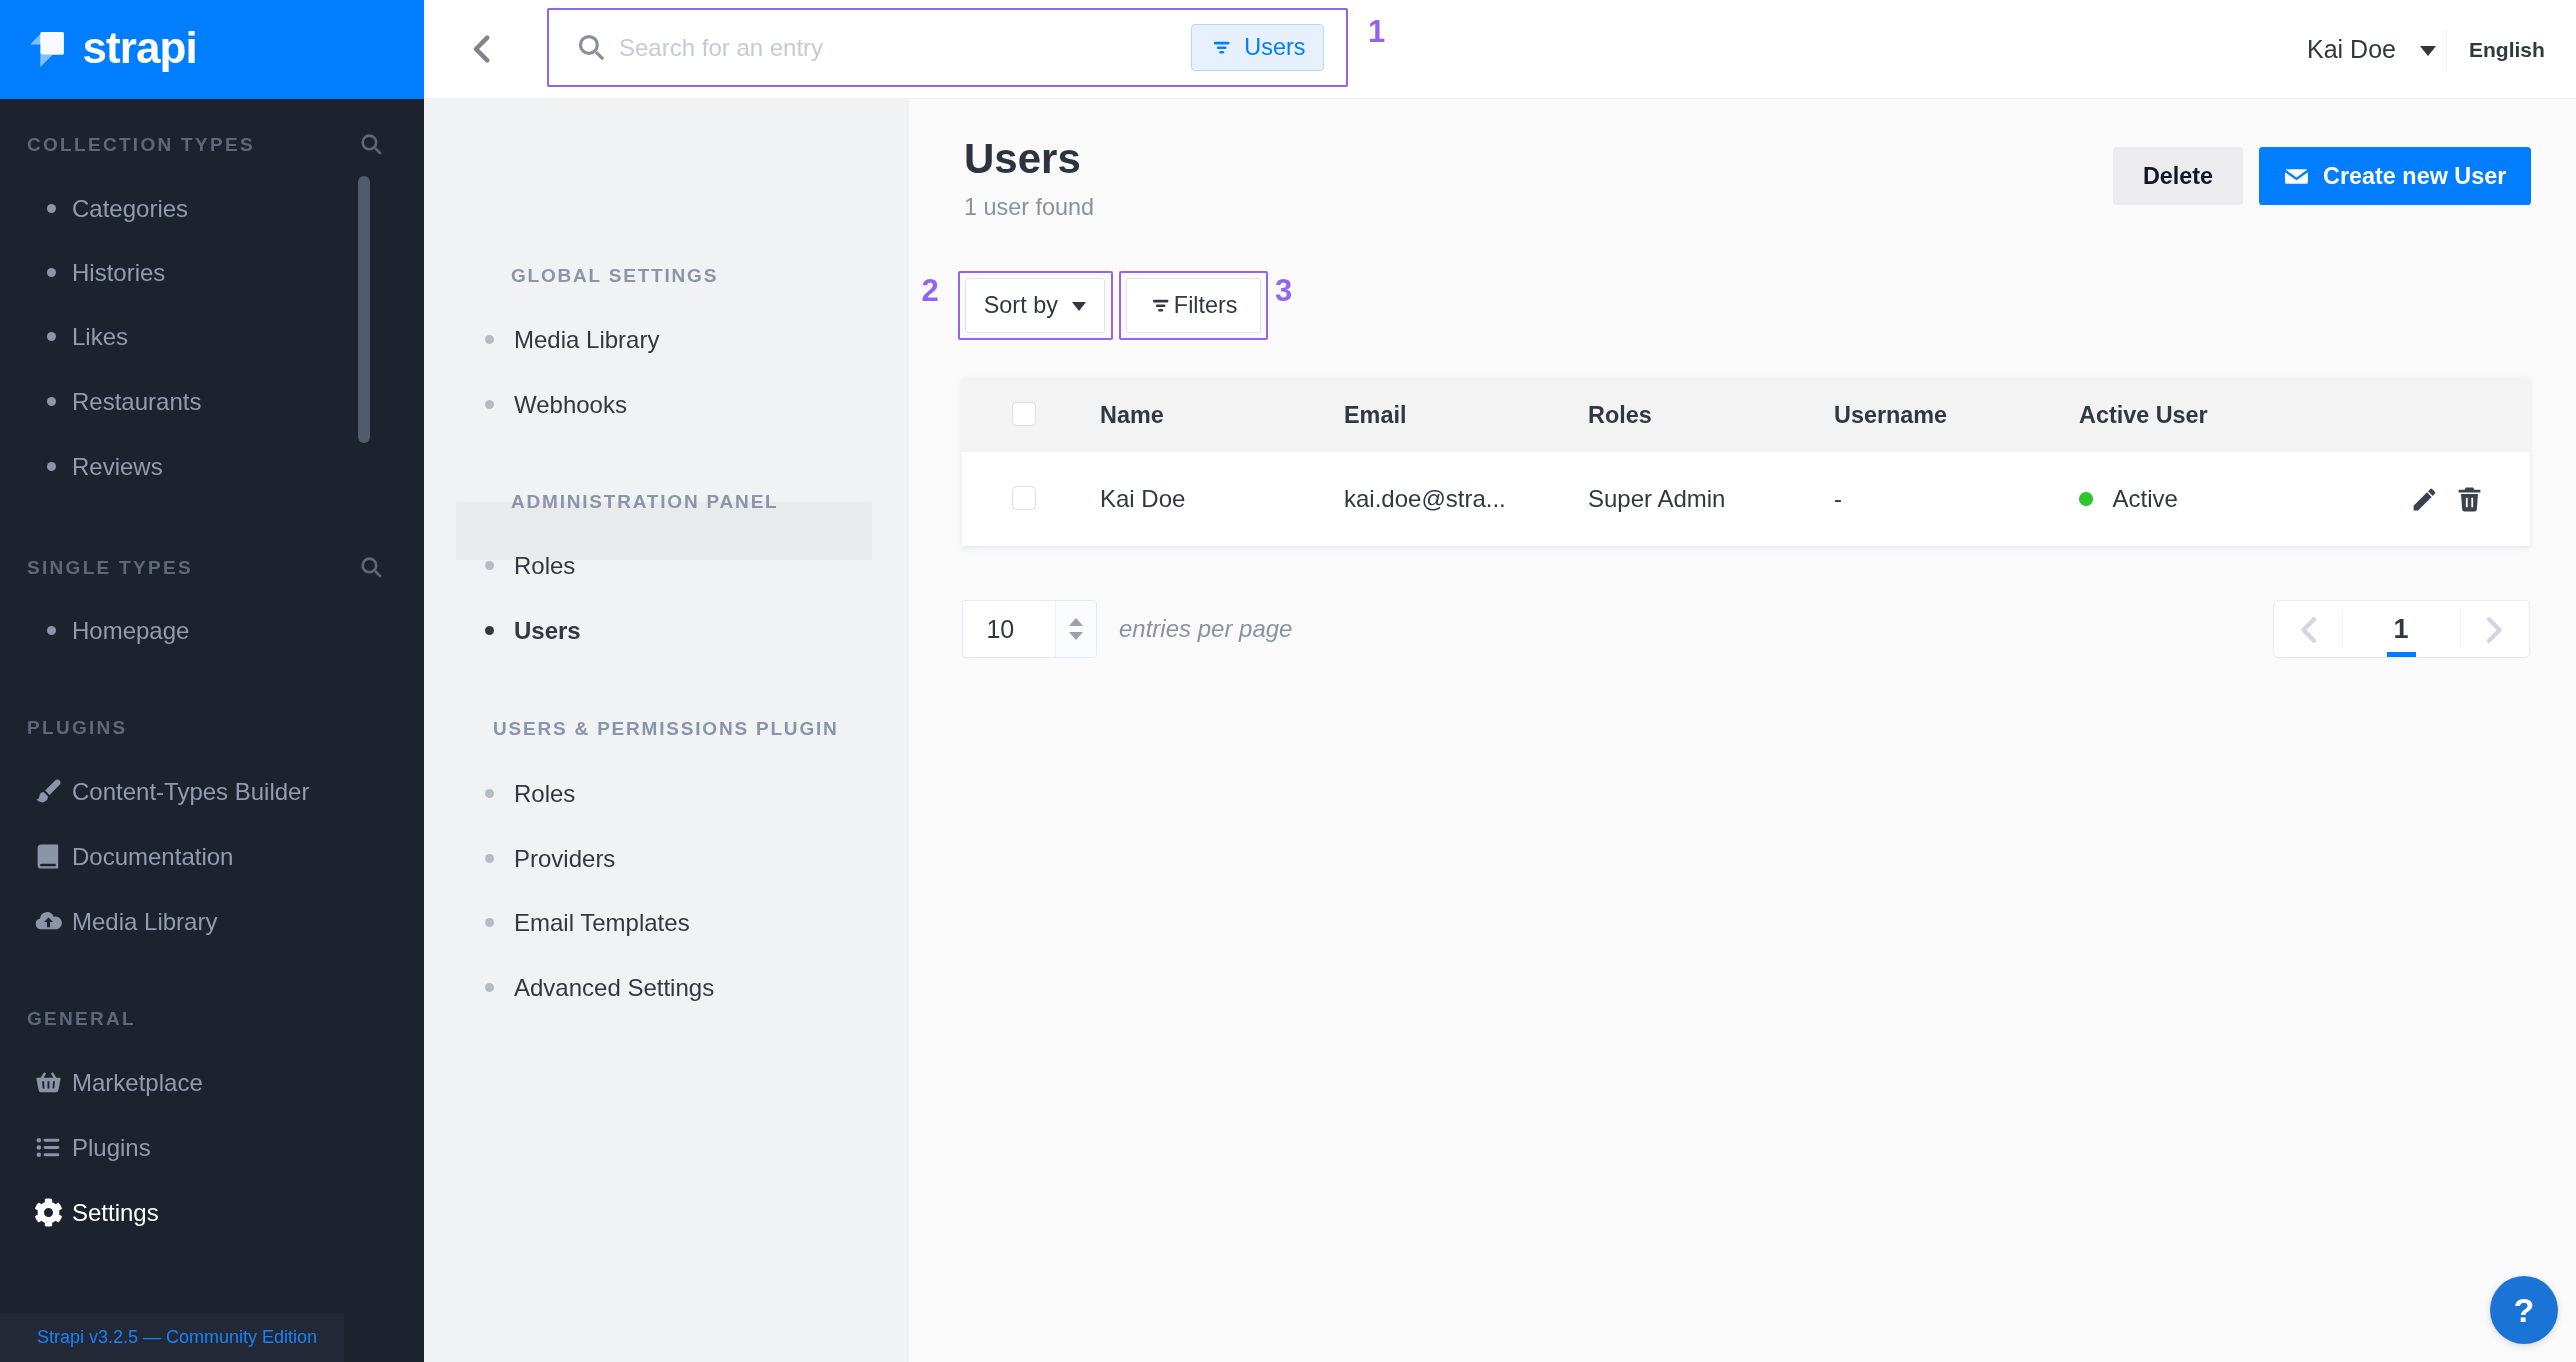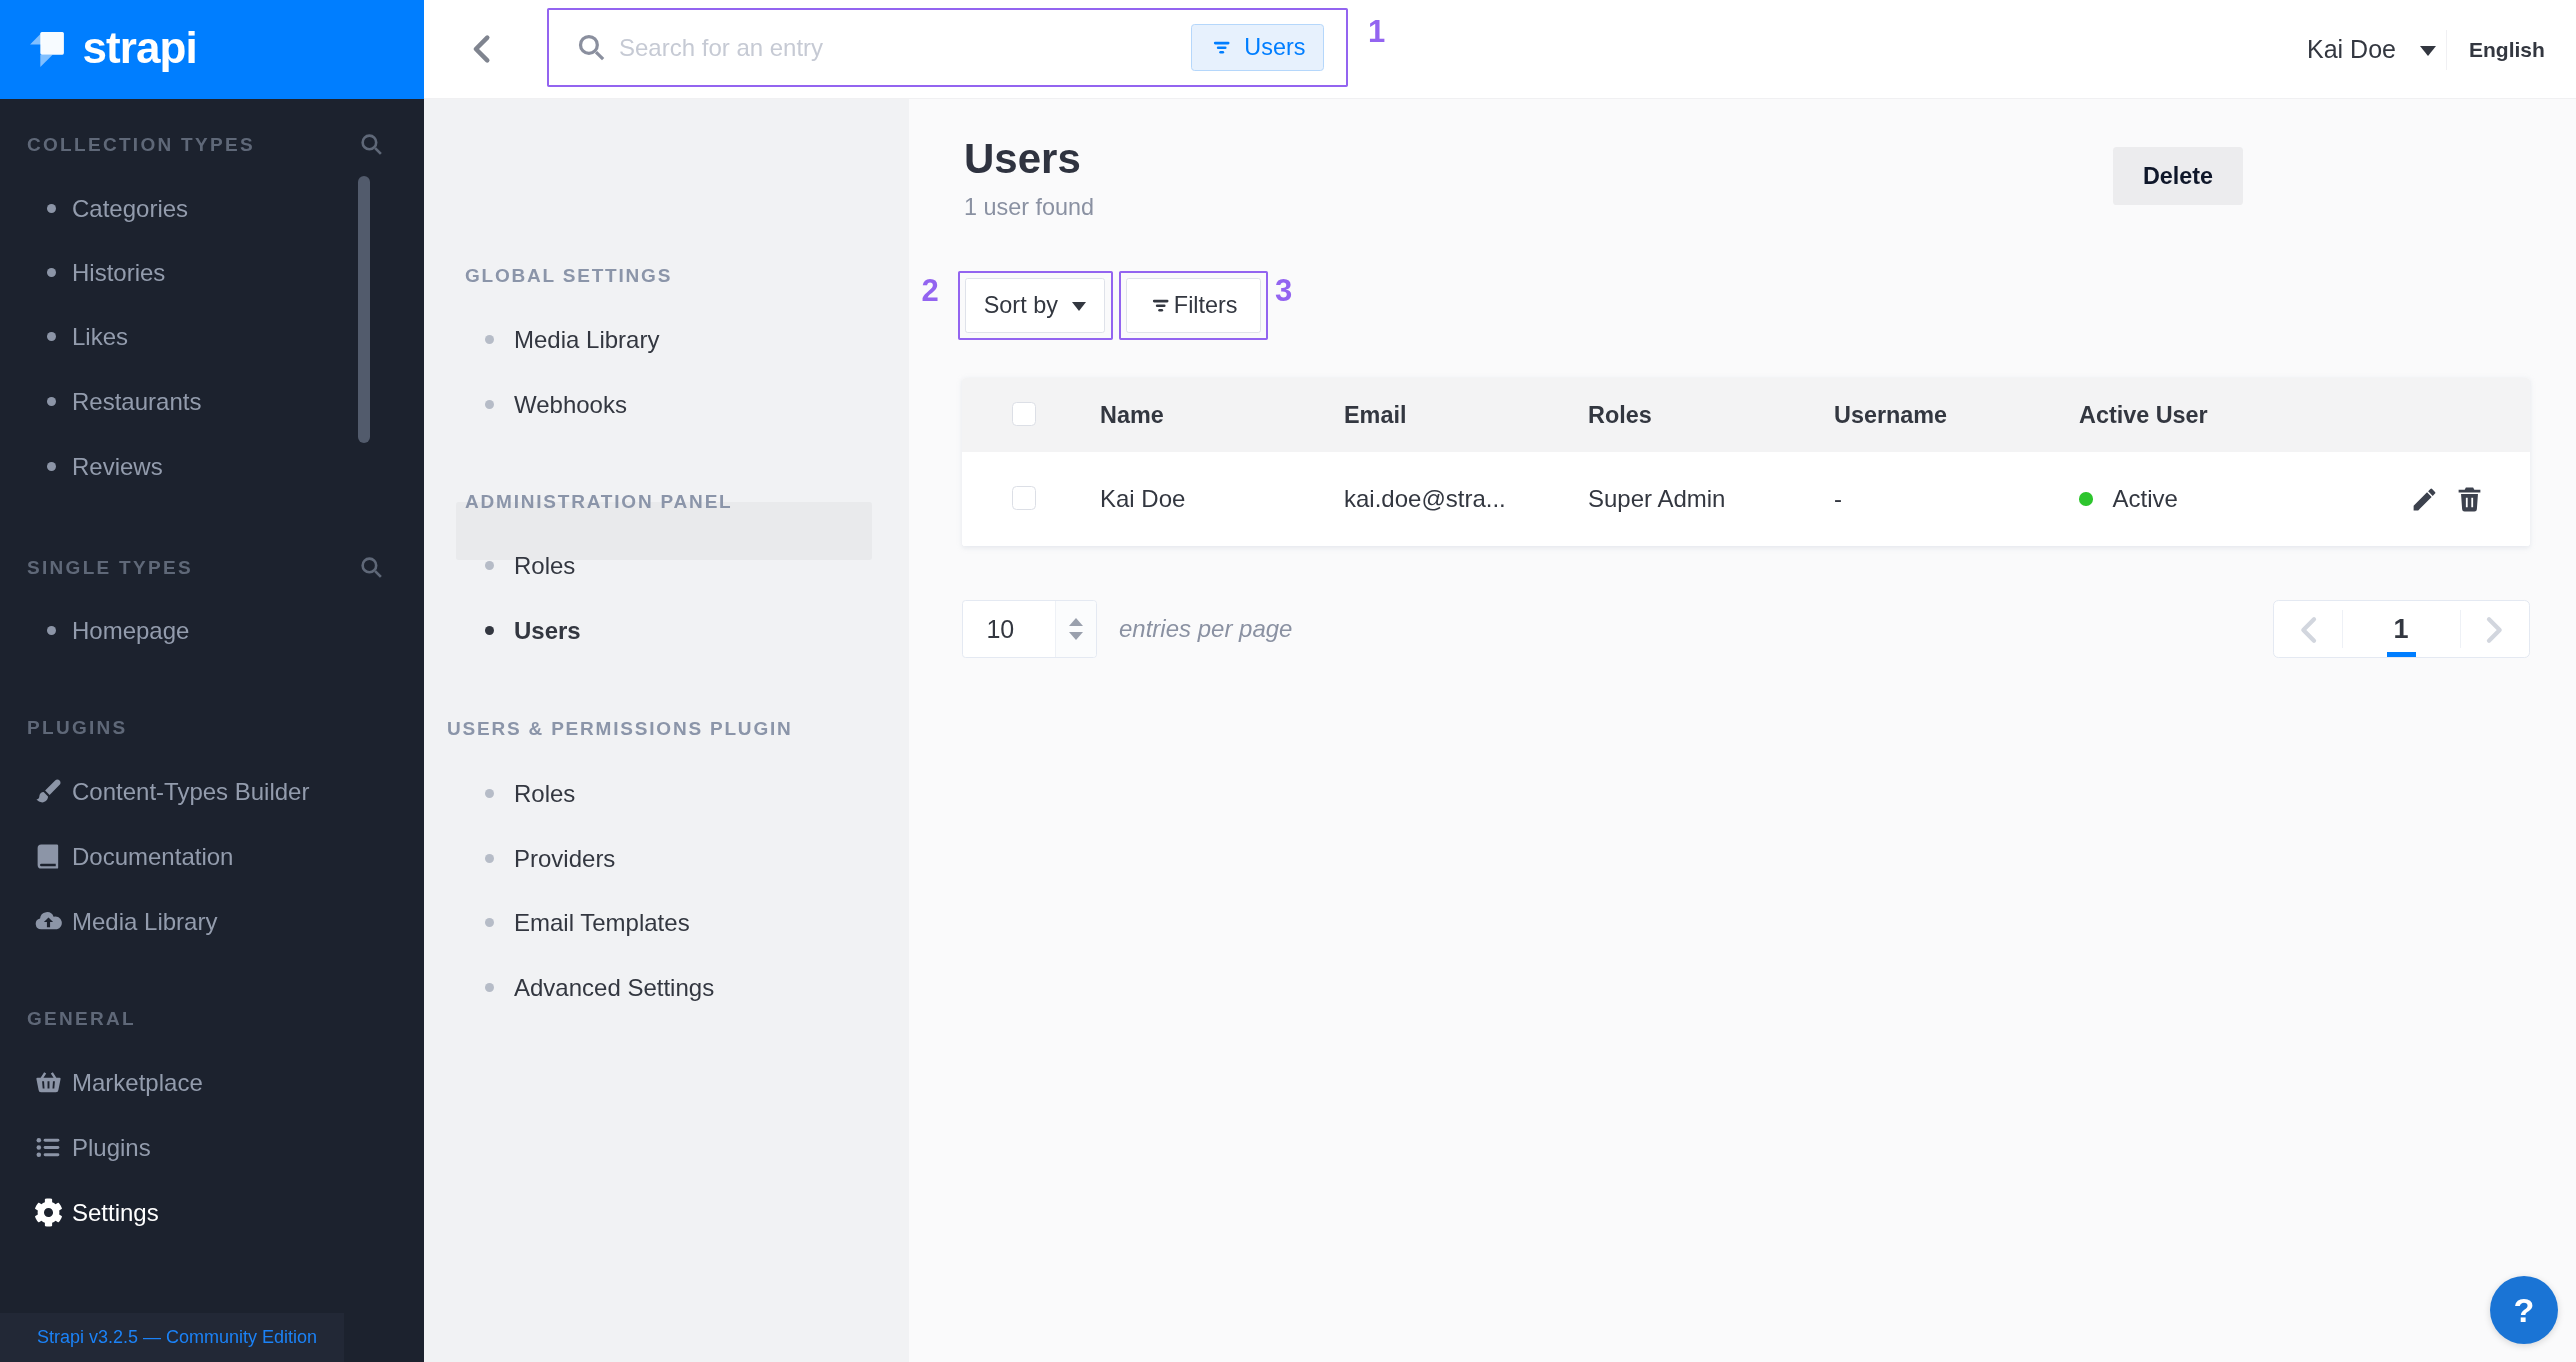--- a/index.html
+++ b/index.html
@@ -45,21 +45,21 @@
                font-size:25px; color:#333740; cursor:pointer; }
   .user-caret { position:absolute; left:1996px; top:46px; width:0; height:0; border-left:8px solid transparent;
                 border-right:8px solid transparent; border-top:10px solid #333740; cursor:pointer; }
   .tb-divider { position:absolute; left:2022px; top:30px; width:0.9px; height:40px; background:#f0f0f3; }
   .lang { position:absolute; left:2045px; top:0; height:99px; display:flex; align-items:center;
           font-size:21px; font-weight:700; color:#333740; cursor:pointer; }
 
   
   .subnav { position:absolute; left:424px; top:99px; width:485px; height:1263px; background:#f1f2f4; }
   .sub-row { position:absolute; left:0; width:485px; height:65px; display:flex; align-items:center; }
-  .sub-header { padding-left:41px; color:#8b95a9; font-size:19px; font-weight:700; letter-spacing:1.8px; }
+  .sub-header { padding-left:41px; color:#8b95a9; font-size:19px; font-weight:700; letter-spacing:1.8px;margin-left:46px; }
   .sub-item { padding-left:90px; color:#333740; font-size:24px; cursor:pointer; }
   .sub-item .dot { position:absolute; left:61px; width:9px; height:9px; border-radius:50%; background:#b6bcc7; }
   .sub-highlight { position:absolute; left:32px; top:403px; width:416px; height:58px; background:#e9eaec; border-radius:2.7px; }
   .sub-item.active { font-weight:700; }
   .sub-item.active .dot { background:#333740; }
 
   
   .main { position:absolute; left:909px; top:99px; width:1667px; height:1263px; background:#fafafb; }
   .page-title { position:absolute; left:55px; top:36px; font-size:42px; font-weight:700; color:#2f3340; }
   .page-sub { position:absolute; left:55px; top:95px; font-size:23.4px; color:#8a91a2; }
@@ -310,20 +310,27 @@
     <span class="dot"></span>
     <span>Advanced Settings</span>
   </div>
 </aside>
 
 <main class="main">
   <h1 class="page-title">Users</h1>
   <div class="page-sub">1 user found</div>
 
   <button class="btn-delete">Delete</button>
+  <button class="btn-create">
+    <svg viewBox="0 0 24 24" fill="currentColor">
+        <path d="M1.7 5.6 12 12.9 22.3 5.6A1.5 1.5 0 0 0 21 5H3a1.5 1.5 0 0 0-1.3.6z"></path>
+        <path d="M1 7.9v9.6A1.5 1.5 0 0 0 2.5 19h19a1.5 1.5 0 0 0 1.5-1.5V7.9l-11 7.7L1 7.9z"></path>
+      </svg>
+    <span>Create new User</span>
+  </button>
 
   <span class="ann-num" style="left:12.6px; top:174px;">2</span>
   <div class="ann-box sort-outline"></div>
   <button class="btn-sort">
     <span>Sort by</span>
     <span class="sort-caret"></span>
   </button>
   <div class="ann-box filters-outline"></div>
   <button class="btn-filters">
     <svg viewBox="0 0 24 24" fill="currentColor">

